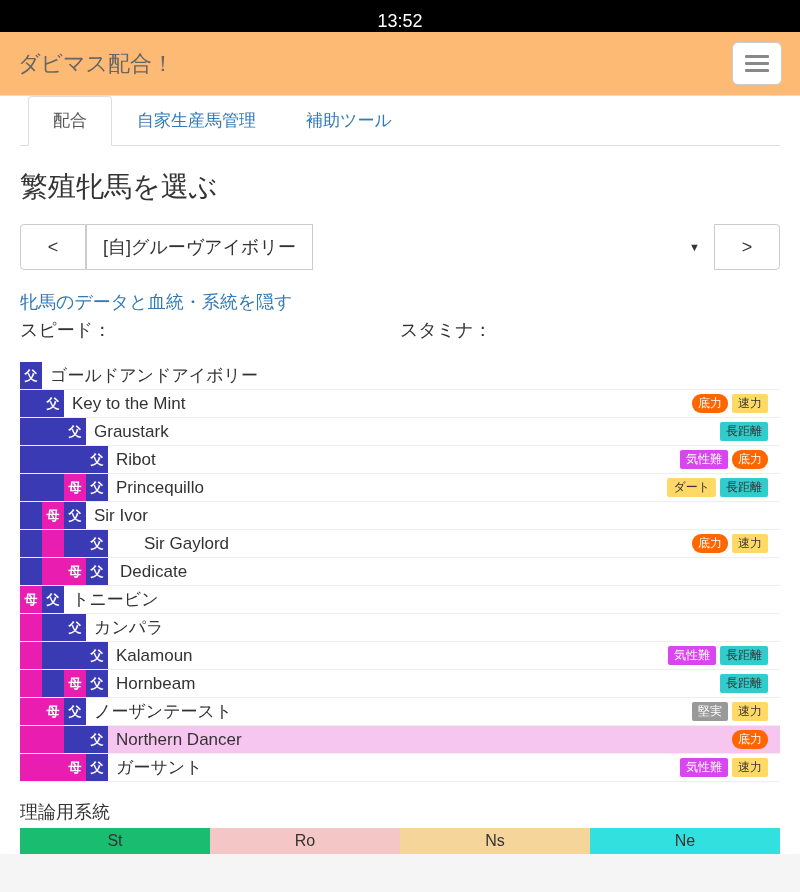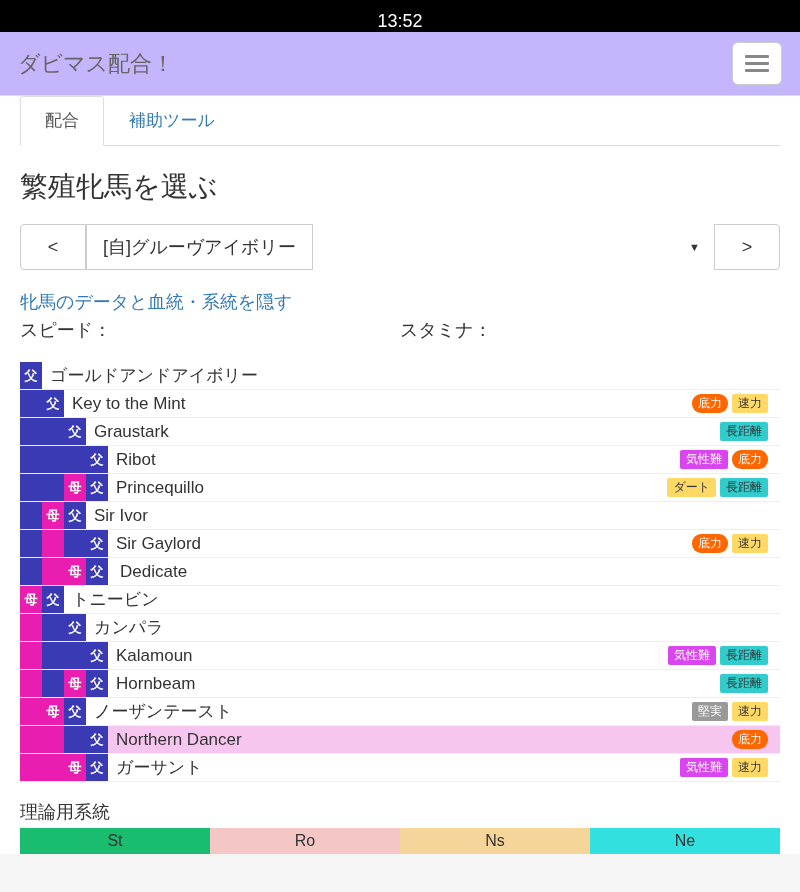--- a/index.html
+++ b/index.html
@@ -1,30 +1,30 @@
 <!DOCTYPE html>
 <html><head>
   <meta charset="utf-8">
   <style>
     * { box-sizing: border-box; margin: 0; padding: 0; }
     body { font-family: -apple-system, "Helvetica Neue", Arial, sans-serif; background: #f5f5f5; width: 800px; }
     
     .status-bar { background: #000; color: #fff; height: 32px; display: flex; justify-content: flex-end; align-items: center; padding: 0 12px; font-size: 18px; gap: 6px; flex-direction: column; }
     .status-bar svg { width: 16px; height: 16px; fill: #fff; }
     
-    .app-header { background: #c4b5fd; border-bottom: 1px solid #ddd; display: flex; align-items: center; justify-content: space-between; padding: 10px 18px; }
+    .app-header { background: #fdba74; border-bottom: 1px solid #ddd; display: flex; align-items: center; justify-content: space-between; padding: 10px 18px; }
     .app-title { font-size: 22px; color: #666; }
     .hamburger { border: 1px solid #ccc; border-radius: 6px; padding: 8px 12px; background: #fff; cursor: pointer; }
     .hamburger span { display: block; width: 24px; height: 3px; background: #888; margin: 4px 0; border-radius: 1px; }
     
     .content { padding: 0 20px; background: #fff; }
     
     .tabs { display: flex; border-bottom: 1px solid #ddd; }
     .tab { padding: 12px 24px; font-size: 17px; color: #337ab7; cursor: pointer; border: 1px solid transparent; }
-    .tab.active { color: #555; border: 1px solid #ddd; border-bottom: 1px solid #fff; border-radius: 4px 4px 0 0; margin-bottom: -1px; background: #fff; }
+    .tab.active { color: #555; border: 1px solid #ddd; border-bottom: 1px solid #fff; border-radius: 4px 4px 0 0; margin-bottom: -1px; background: #fff; margin-left: 8px; }
     
     .section-title { font-size: 28px; color: #333; margin: 22px 0 18px; font-weight: 500; }
     
     .selector-row { display: flex; gap: 0; margin-bottom: 20px; }
     .nav-btn { width: 66px; border: 1px solid #ccc; background: #fff; font-size: 18px; color: #333; cursor: pointer; }
     .nav-btn:first-child { border-radius: 4px 0 0 4px; }
     .nav-btn:last-child { border-radius: 0 4px 4px 0; }
     .mare-select { flex: 1; border: 1px solid #ccc; padding: 12px 16px; font-size: 18px; color: #333; background: #fff; appearance: none; position: relative; }
     .select-wrap { flex: 1; position: relative; }
     .select-wrap::after { content: '▼'; position: absolute; right: 14px; top: 50%; transform: translateY(-50%); font-size: 11px; color: #333; pointer-events: none; }
@@ -82,20 +82,21 @@
   <div class="hamburger">
     <span></span>
       <span></span>
       <span></span>
   </div>
 </div>
 
 <div class="content">
   <div class="tabs" id="tabs">
       <div class="tab active">配合</div>
+      <div class="tab">自家生産馬管理</div>
       <div class="tab">補助ツール</div>
     </div>
   
   <h2 class="section-title">繁殖牝馬を選ぶ</h2>
   
   <div class="selector-row">
     <button class="nav-btn">&lt;</button>
     <div class="select-wrap">
       <select class="mare-select">
         <option>[自]グルーヴアイボリー</option>
@@ -155,21 +156,21 @@
         <div class="cell cell-empty-f"></div>
         <div class="cell cell-m">母</div>
         <div class="cell cell-f">父</div>
         <div class="horse-name" style="display: flex; justify-content: space-between;">Sir Ivor<div class="traits"></div></div>
       </div>
       <div class="pedigree-row">
         <div class="cell cell-empty-f"></div>
         <div class="cell cell-empty-m"></div>
         <div class="cell cell-empty-f"></div>
         <div class="cell cell-f">父</div>
-        <div class="horse-name" style="display: flex; justify-content: space-between;">Sir Gaylord<div class="traits">
+        <div class="horse-name" style="display: flex; justify-content: space-between; margin-left: 28px;">Sir Gaylord<div class="traits">
             <span class="trait t-底力">底力</span>
             <span class="trait t-速力">速力</span>
           </div></div>
       </div>
       <div class="pedigree-row">
         <div class="cell cell-empty-f"></div>
         <div class="cell cell-empty-m"></div>
         <div class="cell cell-m">母</div>
         <div class="cell cell-f">父</div>
         <div class="horse-name" style="display: flex; justify-content: space-between; padding-left: 12px;">Dedicate<div class="traits"></div></div>

